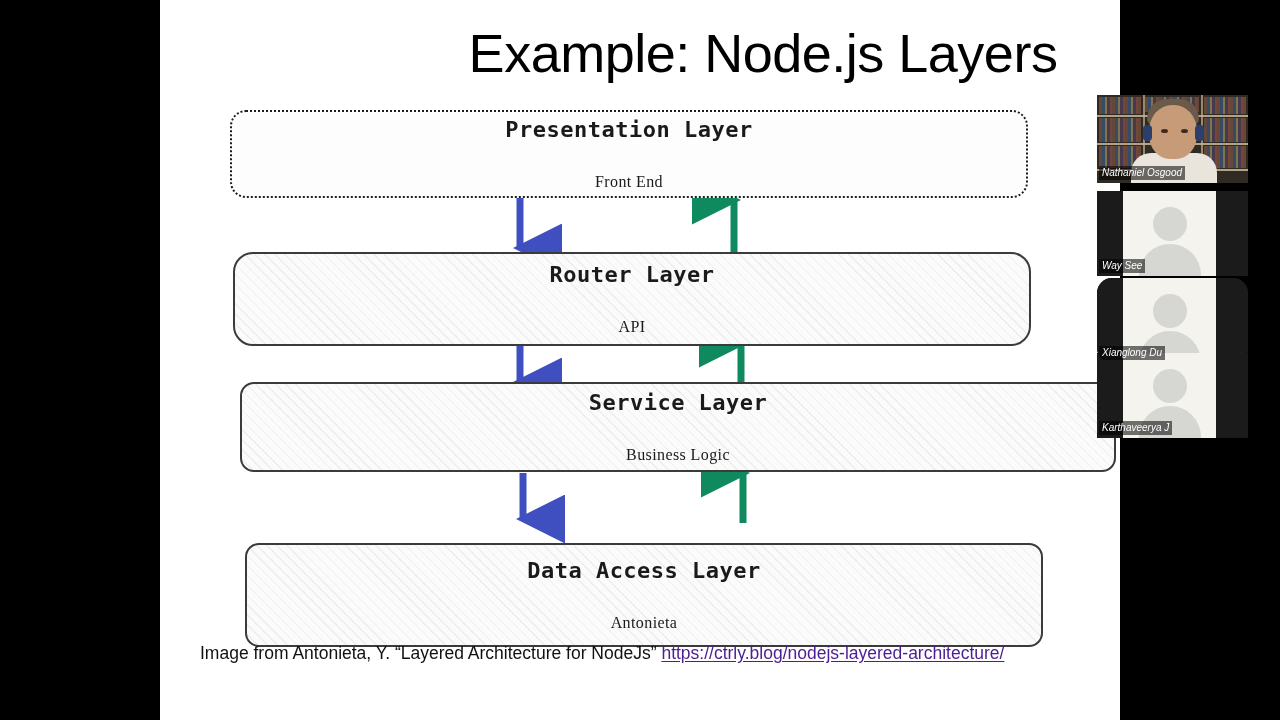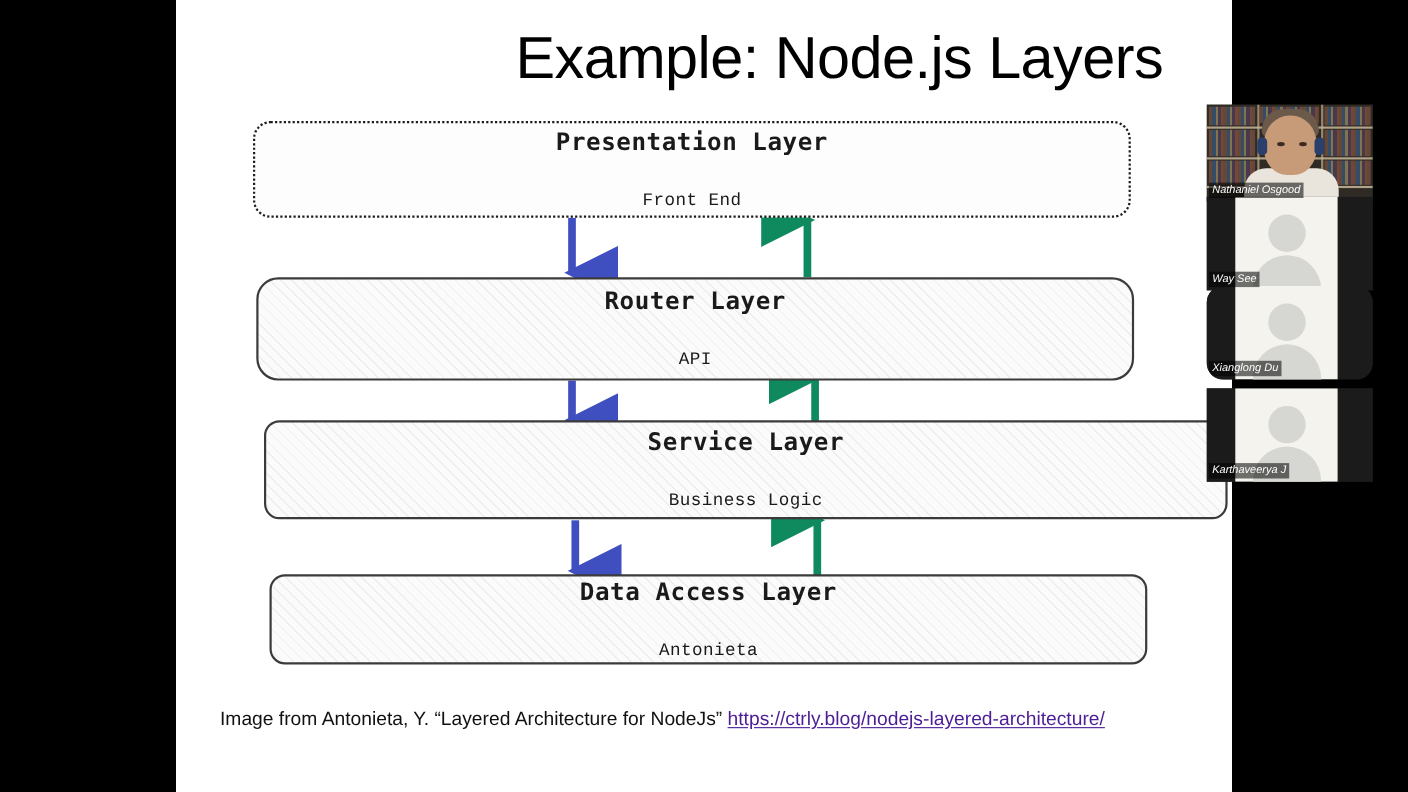--- a/index.html
+++ b/index.html
@@ -92,21 +92,21 @@
   .layer-title {
     font-family: "DejaVu Sans Mono", "Liberation Mono", monospace;
     font-size: 22px;
     font-weight: 700;
     color: #1a1a1a;
     letter-spacing: 0.5px;
     line-height: 1.15;
   }
 
   .layer-sub {
-    font-family: Liberation Mono, monospace;
+    font-family: Liberation Serif, serif;
     font-size: 16px;
     font-weight: 400;
     color: #1a1a1a;
     letter-spacing: 0.4px;
     margin-top: 7px;
     line-height: 1.15;
   }
 
   
   #caption {
@@ -307,21 +307,21 @@
       <div class="layer-box solid" style="left:73px; top:252px; width:798px; height:94px;border-radius:20px;">
         <div class="layer-title">Router Layer</div>
         <div class="layer-sub">API</div>
       </div>
 
       <div class="layer-box solid" style="left:80px; top:382px; width:876px; height:90px;">
         <div class="layer-title">Service Layer</div>
         <div class="layer-sub">Business Logic</div>
       </div>
 
-      <div class="layer-box solid" style="left:85px; top:522px; width:798px; height:82px;text-align:center;">
+      <div class="layer-box solid" style="left:85px; top:543px; width:798px; height:104px;text-align:center;">
         <div class="layer-title">Data Access Layer</div>
         <div class="layer-sub">Antonieta</div>
       </div>
 
     </div>
 
     <div id="caption"><span>Image from Antonieta, Y. “Layered Architecture for NodeJs” </span><a class="cap-link" href="#">https://ctrly.blog/nodejs-layered-architecture/</a></div>
 
   </div>
 
@@ -345,30 +345,30 @@
         <div class="person-hair"></div>
         <div class="person-head"></div>
         <div class="person-eye" style="left:64px; top:34px;"></div>
         <div class="person-eye" style="left:84px; top:34px;"></div>
         <div class="headset" style="left:46px; top:30px;"></div>
         <div class="headset" style="left:98px; top:30px;"></div>
       </div>
       <div class="name-badge">Nathaniel Osgood</div>
     </div>
 
-    <div class="tile" style="top:84px;">
+    <div class="tile" style="top:96px;">
       <div class="avatar-bg"></div>
       <div class="avatar-card">
         <div class="avatar-head"></div>
         <div class="avatar-body"></div>
       </div>
       <div class="name-badge">Way See</div>
     </div>
 
-    <div class="tile" style="top:165px;border-radius:15px;">
+    <div class="tile" style="top:183px;border-radius:15px;">
       <div class="avatar-bg"></div>
       <div class="avatar-card">
         <div class="avatar-head"></div>
         <div class="avatar-body"></div>
       </div>
       <div class="name-badge">Xianglong Du</div>
     </div>
 
     <div class="tile" style="top:258px;">
       <div class="avatar-bg"></div>

